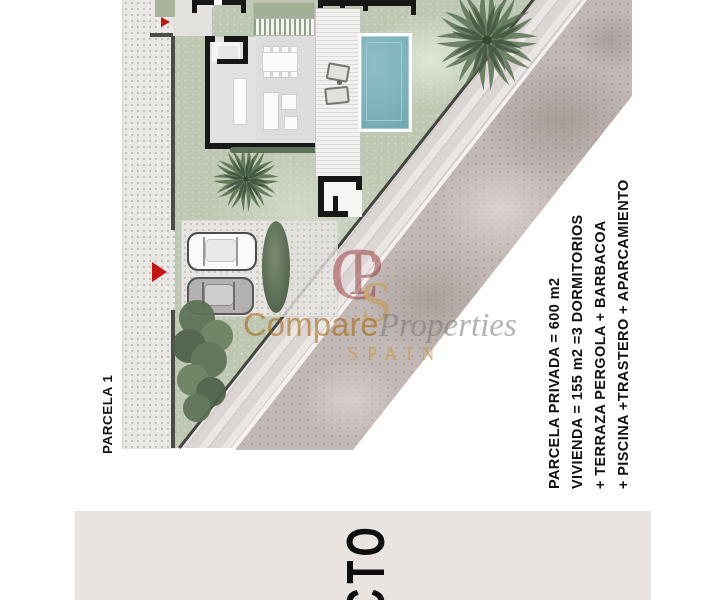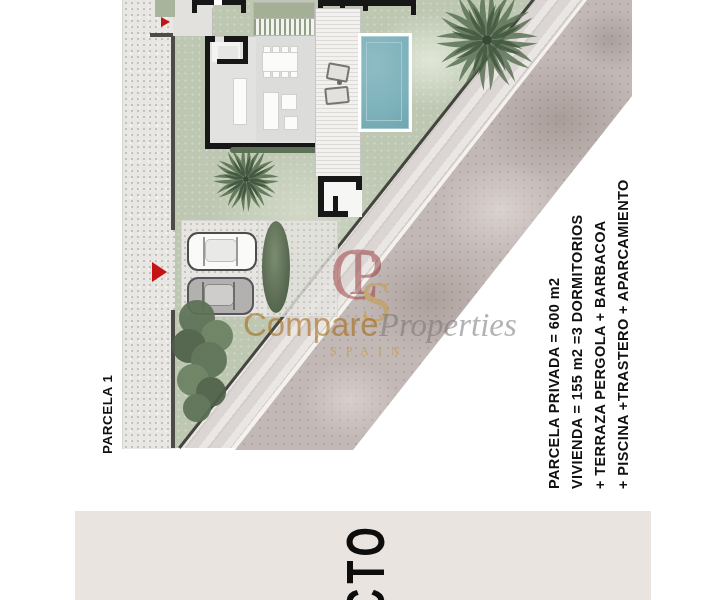--- a/index.html
+++ b/index.html
@@ -75,21 +75,21 @@
   .arrow-lg{left:152px;top:262px;border-width:10px 0 10px 15px;border-left-color:#c41414;}
   
   .wm{color:#a16207;font-family:Liberation Sans, sans-serif;}
   .wm-logo{left:330px;top:238px;width:80px;height:100px;opacity:.5;}
   .wm-c{left:0;top:-6px;font-size:74px;position:absolute;color:#9c383a;font-family:"Liberation Serif",serif;}
   .wm-p{left:18px;top:-2px;font-size:64px;position:absolute;color:#8e3335;font-family:"Liberation Serif",serif;}
   .wm-s{left:30px;top:30px;font-size:58px;position:absolute;color:#c89a3e;font-family:"Liberation Serif",serif;}
   .wm-line{left:243px;top:306px;font-size:33px;opacity:.55;white-space:nowrap;
     font-family:"Liberation Serif",serif;}
   .wm-gray{color:#767676;font-style:italic;}
-  .wm-spain{left:330px;top:344px;font-size:12px;letter-spacing:9px;color:#c89a3e;opacity:.7;
+  .wm-spain{left:348px;top:344px;font-size:18px;letter-spacing:9px;color:#c89a3e;opacity:.7;
     font-family:"Liberation Serif",serif;}
   
   .vtext{position:absolute;transform:rotate(-90deg);transform-origin:0 0;white-space:nowrap;
     font-weight:bold;color:#101010;line-height:1.1;}
   .spec{font-size:14.5px;letter-spacing:.4px;top:489px;}
   .spec0{left:547px;} .spec1{left:570px;} .spec2{left:593px;} .spec3{left:616px;}
   .parcel{left:101px;top:454px;font-size:13.5px;letter-spacing:.5px;}
   
   .banner{left:75px;top:511px;width:576px;height:89px;background:#e9e4df;}
   .banner-title{position:absolute;left:334px;top:616px;font-size:54px;font-weight:bold;color:#0d0d0d;

